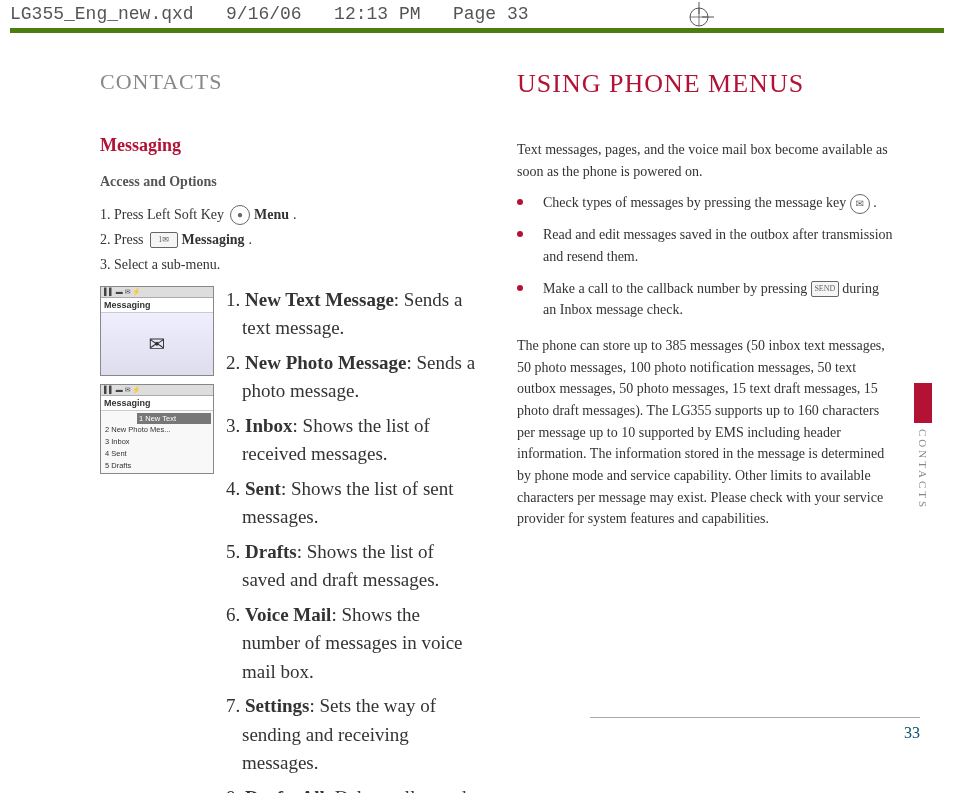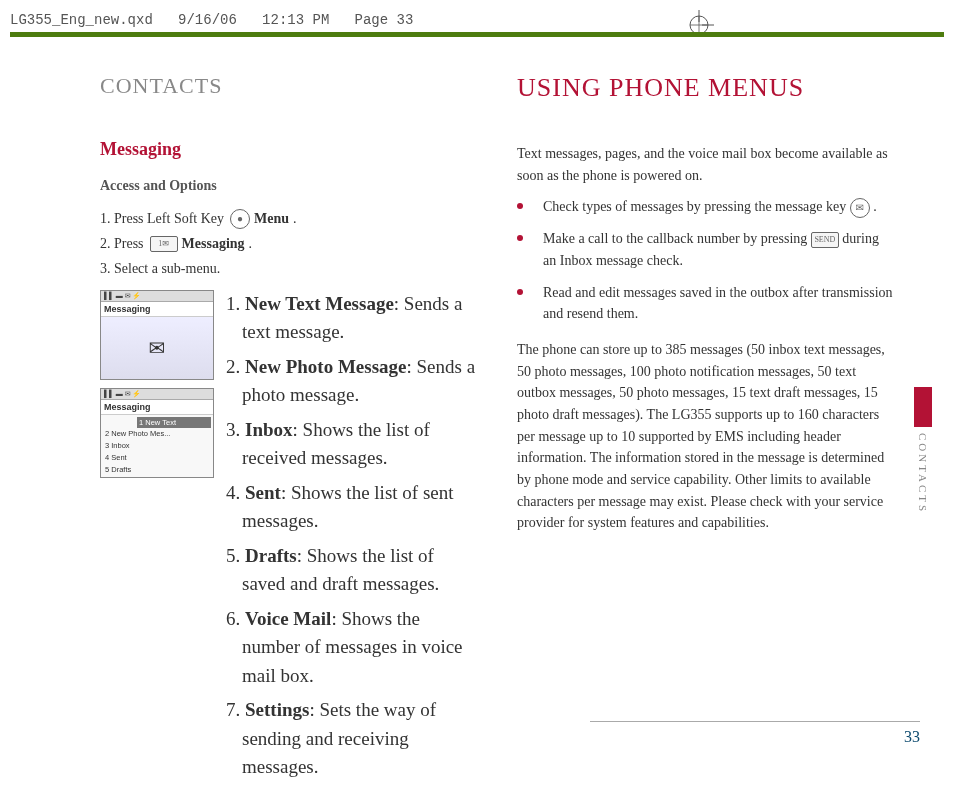--- a/index.html
+++ b/index.html
@@ -8,25 +8,24 @@
     background: #fff;
     font-family: Georgia, 'Times New Roman', serif;
     color: #333;
     width: 954px;
     height: 793px;
     position: relative;
     overflow: hidden;
   }
   .page-header {
     font-family: 'Courier New', monospace;
-    font-size: 14px;
+    font-size: 18px;
     color: #555;
     padding: 4px 10px 0 10px;
     position: relative;
-    margin-top: 8px;
   }
   .crop-marks {
     position: absolute;
     top: 2px;
     right: 240px;
   }
   .crop-marks svg { display:block; }
   .page-frame {
     border-top: 5px solid #4d7c0f;
     margin: 4px 10px 0 10px;
@@ -326,32 +325,32 @@
           <div>
             <span>Check types of messages by pressing the message key</span>
             <span class="inline-icon-wrap">
                 <span class="icon-circle">✉</span>
               </span>
             <span>.</span>
           </div>
         </div>
         <div class="bullet-item">
           <div class="bullet-dot"></div>
+          <div>Read and edit messages saved in the outbox after transmission and resend them.</div>
+        </div>
+        <div class="bullet-item">
+          <div class="bullet-dot"></div>
           <div>
             <span>Make a call to the callback number by pressing</span>
             <span class="inline-icon-wrap">
                 <span class="icon-rect">SEND</span>
               </span>
             <span>during an Inbox message check.</span>
           </div>
         </div>
-        <div class="bullet-item">
-          <div class="bullet-dot"></div>
-          <div>Read and edit messages saved in the outbox after transmission and resend them.</div>
-        </div>
       </div>
 
       <div class="body-text">The phone can store up to 385 messages (50 inbox text messages, 50 photo messages, 100 photo notification messages, 50 text outbox messages, 50 photo messages, 15 text draft messages, 15 photo draft messages). The LG355 supports up to 160 characters per message up to 10 supported by EMS including header information. The information stored in the message is determined by phone mode and service capability. Other limits to available characters per message may exist. Please check with your service provider for system features and capabilities.</div>
     </div>
   </div>
 
   <div class="side-tab">
     <div class="block"></div>
     <div class="vtext">CONTACTS</div>
   </div>

